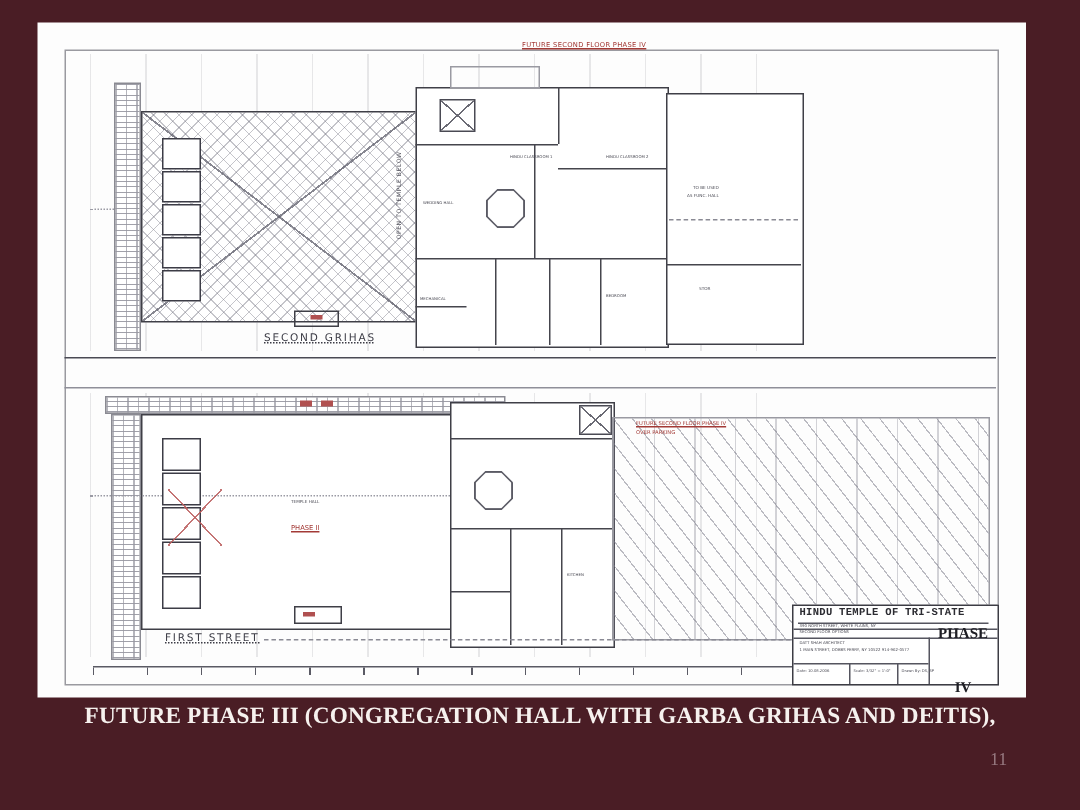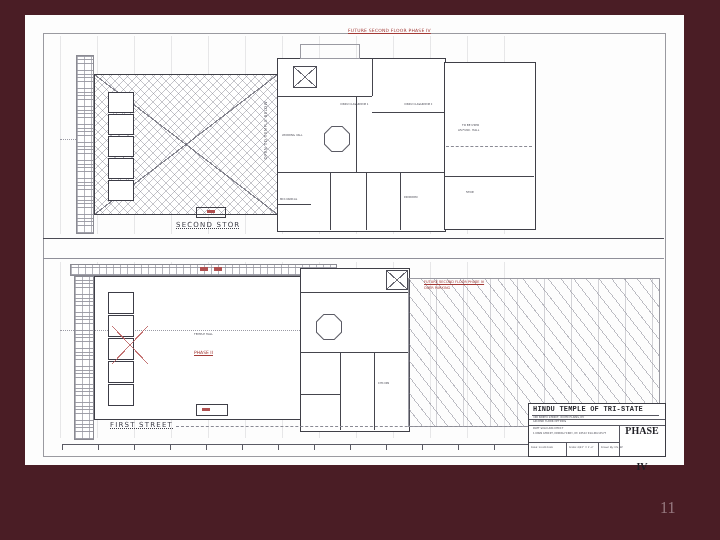--- a/index.html
+++ b/index.html
@@ -35,23 +35,23 @@
   .u{text-decoration:underline;}
   .vtx{writing-mode:vertical-rl;transform:rotate(180deg);font-size:4px;letter-spacing:.4px;color:#55555f;}
   .dot{position:absolute;border-top:1px dotted #9a9aa4;}
   .dash{position:absolute;border-top:1px dashed #8a8a94;}
   .floorlbl{font-size:7px;letter-spacing:1.2px;color:#3c3c46;}
   .reddot{position:absolute;background:#b05050;}
   .ticks{position:absolute;height:5px;border-top:1px solid #5a5a64;background-image:repeating-linear-gradient(90deg,#5a5a64 0 1px,transparent 1px 36px);}
   .tb{position:absolute;left:528px;top:403px;width:136px;height:52px;background:#fff;border:1px solid #3c3c44;z-index:5;}
   .tb .ln{position:absolute;background:#55555f;}
   .tbserif{font-family:Liberation Mono, monospace;color:#2c2c32;}
-  .phasebox{position:absolute;left:90px;top:21px;width:46px;height:31px;display:flex;flex-direction:column;align-items:center;font-family:"Liberation Serif","DejaVu Serif",serif;font-weight:bold;color:#1e1e24;}
+  .phasebox{position:absolute;left:90px;top:21px;width:46px;height:31px;display:flex;flex-direction:column;align-items:center;justify-content:center;font-family:"Liberation Serif","DejaVu Serif",serif;font-weight:bold;color:#1e1e24;}
   .cap{position:absolute;left:0;right:0;top:467px;text-align:center;color:#f6f1ee;font-family:"Liberation Serif","DejaVu Serif",serif;font-weight:bold;font-size:15.5px;line-height:21.6px;letter-spacing:.1px;}
-  .pagenum{position:absolute;left:660px;top:499px;font-family:"Liberation Serif","DejaVu Serif",serif;font-size:16px;color:rgba(200,180,186,.6);}
+  .pagenum{position:absolute;left:660px;top:499px;font-family:"Liberation Serif","DejaVu Serif",serif;font-size:12px;color:rgba(200,180,186,.6);}
 </style>
 </head>
 <body>
 
 <div class="slide">
 
   <div class="paper"></div>
   <div class="sheet"></div>
 
   <div class="grid" style="left:60px;top:36px;width:478px;height:198px;"></div>
@@ -93,21 +93,21 @@
   <div class="tx" style="left:280px;top:198px;font-size:2.6px;">MECHANICAL</div>
   <div class="tx" style="left:404px;top:196px;font-size:2.6px;">BEDROOM</div>
 
   <div class="outline" style="left:444px;top:62px;width:90px;height:166px;"></div>
   <div class="dash" style="left:446px;top:146px;width:86px;"></div>
   <div class="w" style="left:444px;top:176px;width:90px;height:1px;"></div>
   <div class="tx" style="left:462px;top:123px;font-size:2.8px;">TO BE USED</div>
   <div class="tx" style="left:458px;top:128px;font-size:2.8px;">AS FUNC. HALL</div>
   <div class="tx" style="left:466px;top:190px;font-size:2.8px;">STOR</div>
 
-  <div class="tx floorlbl u" style="left:176px;top:221px;text-decoration-style:dotted;">SECOND STOR</div>
+  <div class="tx floorlbl u" style="left:176px;top:221px;text-decoration-style:dotted;">SECOND GRIHAS</div>
 
   <div class="w" style="left:43px;top:238px;width:621px;height:1px;background:#4a4a54;"></div>
   <div class="w" style="left:43px;top:258px;width:621px;height:1px;background:#8f8f99;"></div>
 
   <div class="grid" style="left:60px;top:262px;width:478px;height:176px;"></div>
   <div class="brick" style="left:70px;top:264px;width:265px;height:10px;"></div>
   <div class="brick" style="left:74px;top:276px;width:18px;height:162px;"></div>
   <div class="reddot" style="left:200px;top:267px;width:8px;height:4px;"></div>
   <div class="reddot" style="left:214px;top:267px;width:8px;height:4px;"></div>
 
@@ -160,16 +160,17 @@
     <div class="ln" style="left:69px;top:38px;width:1px;height:14px;"></div>
     <div class="tx" style="left:72px;top:42px;font-size:2.5px;">Drawn By: DS, SP</div>
     <div class="ln" style="left:90px;top:21px;width:1px;height:31px;"></div>
     <div class="phasebox">
       <span style="font-size:10px;line-height:11px;">PHASE</span>
       <span style="font-size:10px;line-height:11px;margin-top:25px;">IV</span>
     </div>
   </div>
 
   <div class="cap">
+    <div>FUTURE PHASE III (CONGREGATION HALL WITH GARBA GRIHAS AND DEITIS),</div>
   </div>
   <div class="pagenum">11</div>
 
 </div>
 
 </body></html>

